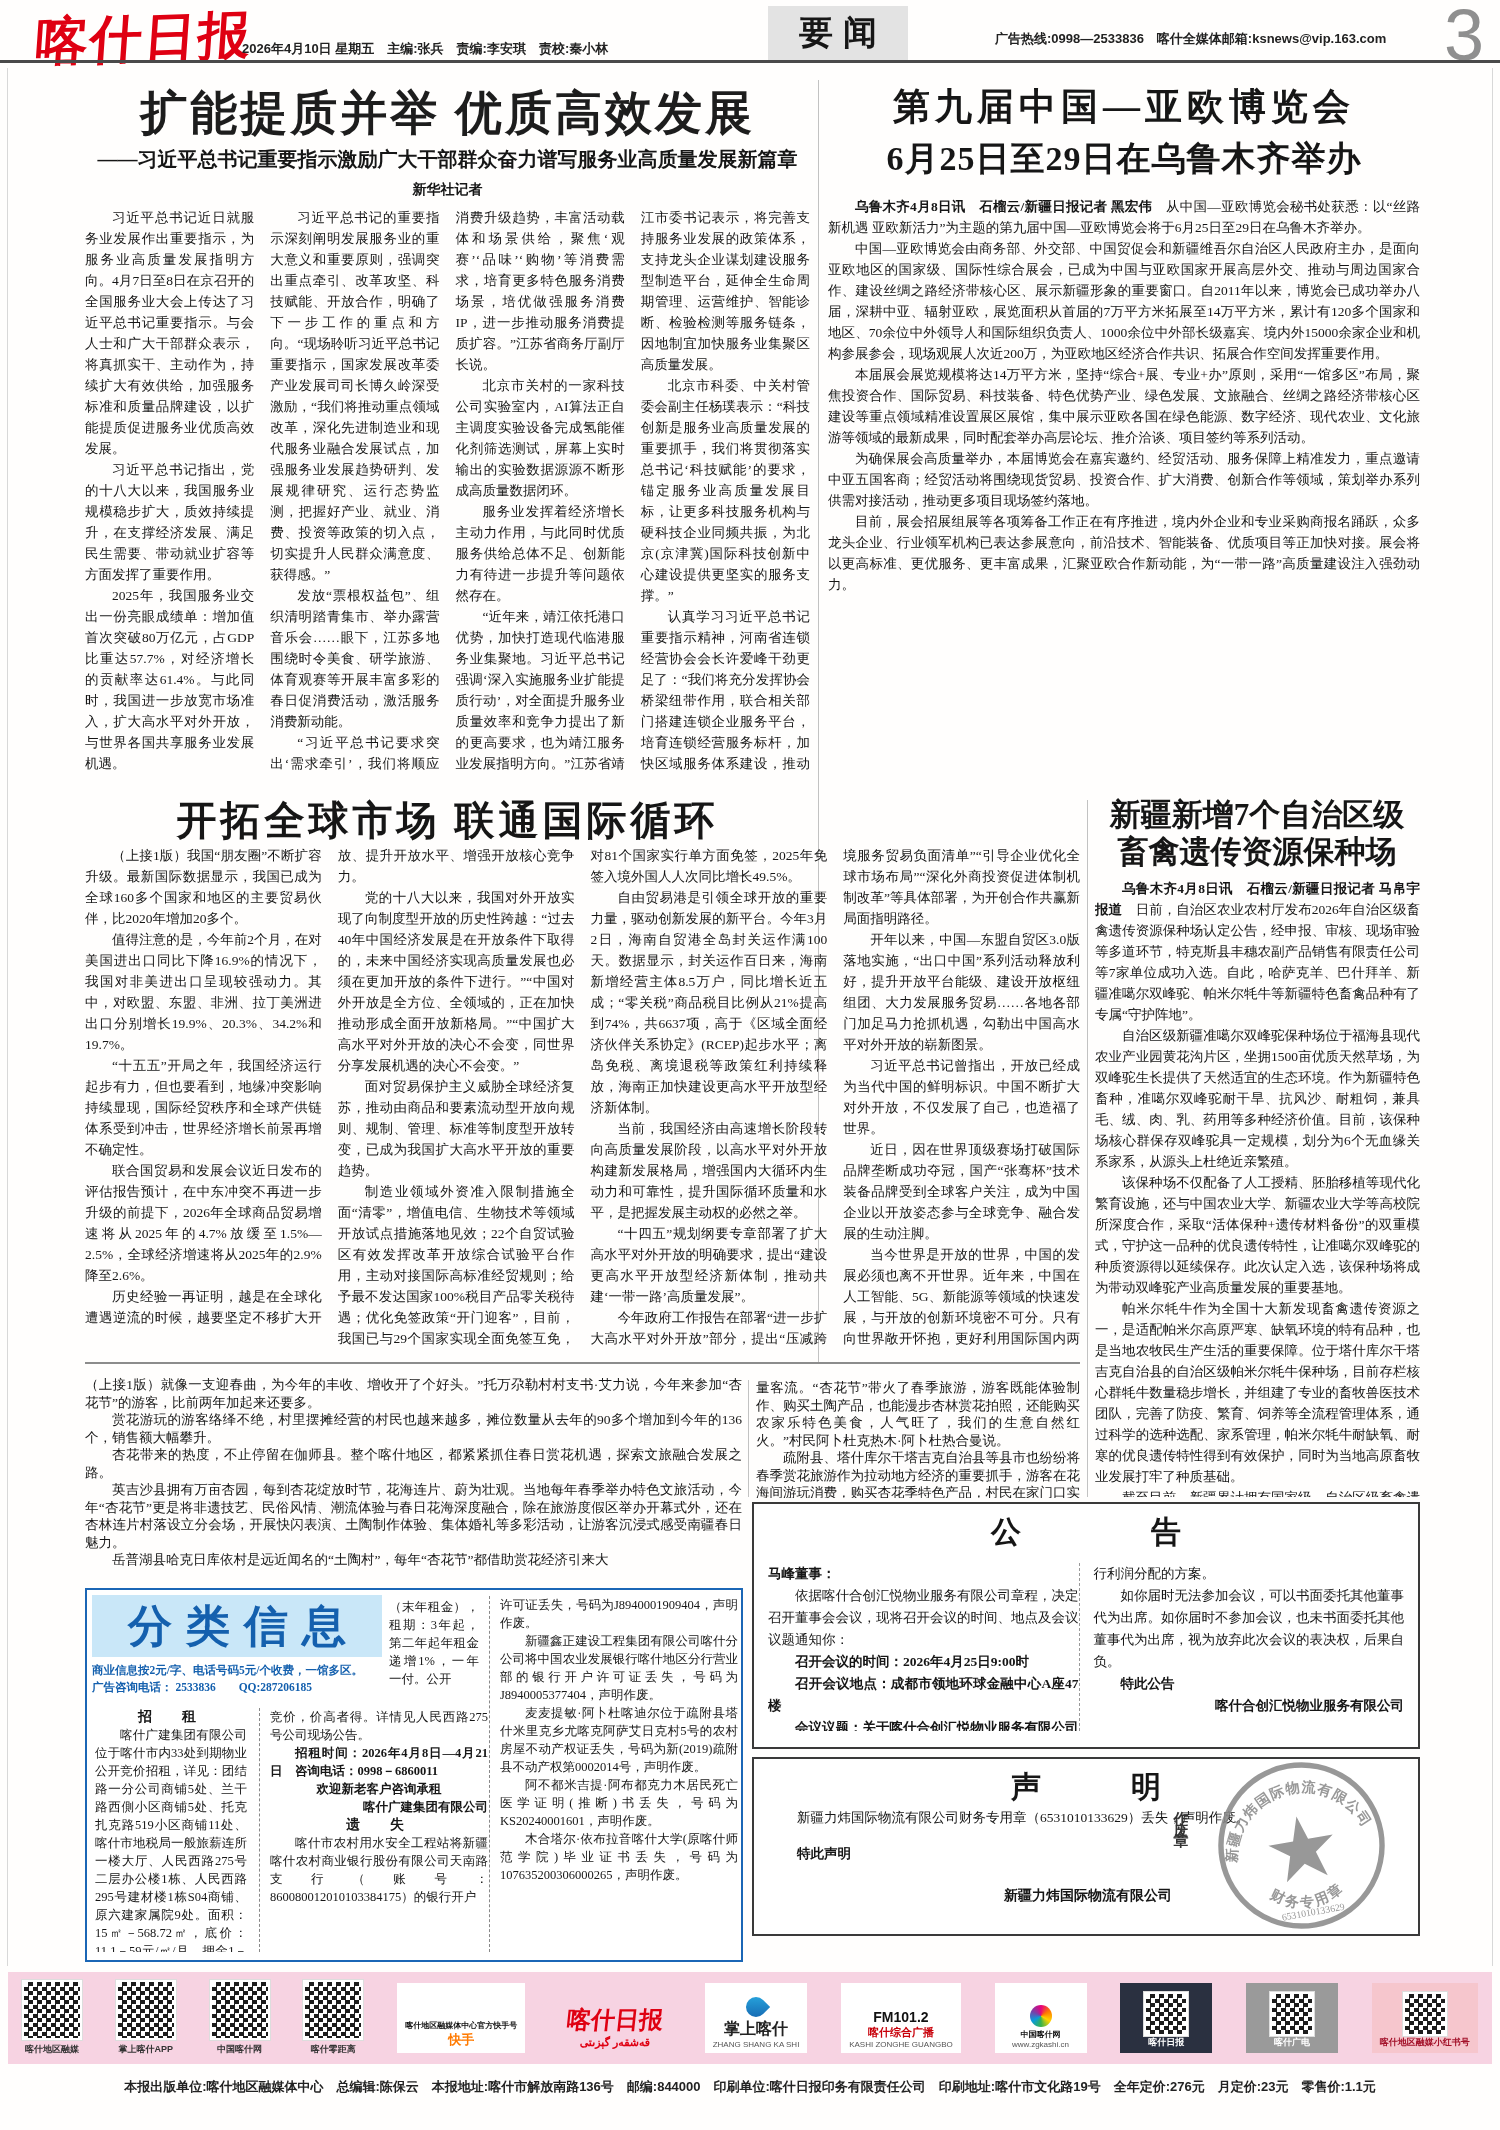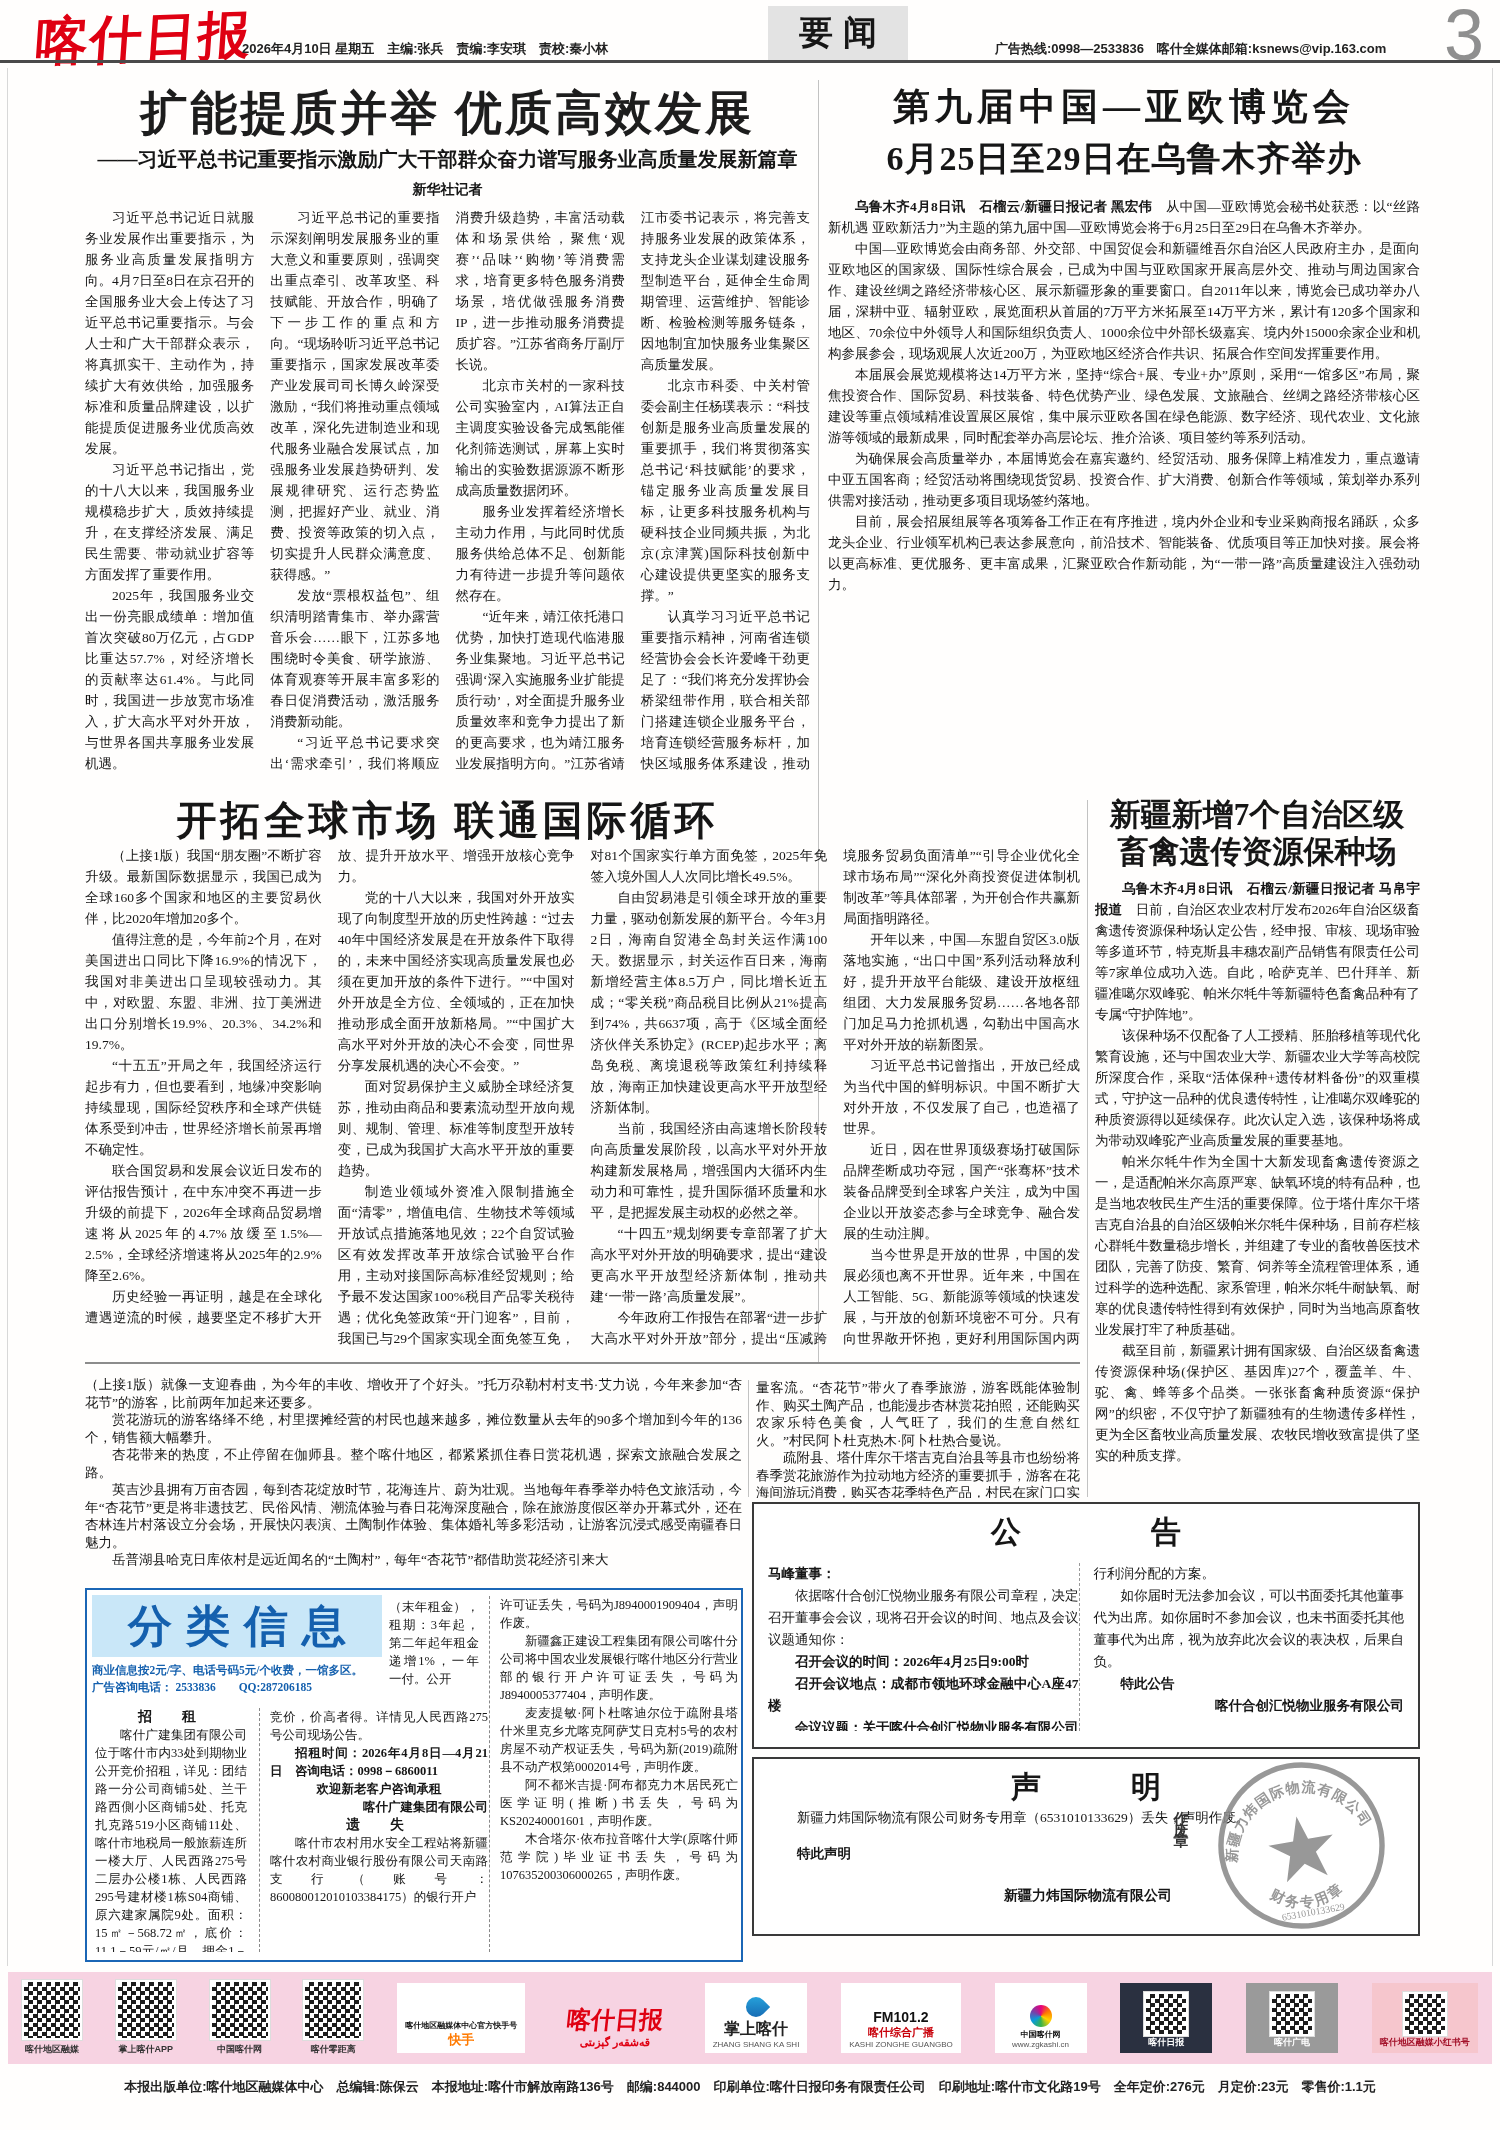--- a/index.html
+++ b/index.html
@@ -9,21 +9,21 @@
   .edge{position:absolute;width:1px;background:#d8d8d8;top:68px;height:1898px;}
   .toprule{position:absolute;left:0;top:60px;width:1500px;height:3px;background:#4a4a4a;}
   .vrule{position:absolute;width:1px;background:#c2c2c2;}
   .hrule{position:absolute;height:2px;background:#8c8c8c;}
   
   .masthead{left:36px;top:4px;font-size:52px;font-weight:bold;color:#df0012;
             transform:rotate(-2deg) skewX(-6deg);letter-spacing:2px;font-family:"Liberation Serif",serif;}
   .dateline{left:242px;top:40px;font-size:13px;font-weight:bold;color:#222;font-family:"Liberation Sans",sans-serif;}
   .section-box{left:768px;top:6px;width:140px;height:54px;background:#e3e3e3;display:flex;
                align-items:center;justify-content:center;font-size:34px;font-weight:bold;letter-spacing:10px;text-indent:10px;}
-  .hotline{left:995px;top:40px;font-size:13px;font-weight:bold;color:#222;font-family:"Liberation Sans",sans-serif;}
+  .hotline{left:995px;top:30px;font-size:13px;font-weight:bold;color:#222;font-family:"Liberation Sans",sans-serif;}
   .pageno{right:16px;top:-6px;font-size:72px;color:#8f8f8f;font-family:"Liberation Sans",sans-serif;}
   
   .h-main{left:85px;top:82px;width:725px;text-align:center;font-size:47px;font-weight:bold;letter-spacing:3px;color:#1d1d1d;}
   .h-sub{left:85px;top:146px;width:725px;text-align:center;font-size:20px;font-weight:bold;}
   .h-byline{left:85px;top:181px;width:725px;text-align:center;font-size:14px;font-weight:bold;}
   .h-expo{left:826px;top:82px;width:596px;text-align:center;font-weight:bold;}
   .h-expo .l1{font-size:37px;letter-spacing:5px;}
   .h-expo .l2{font-size:34px;letter-spacing:1px;margin-top:4px;}
   .h-mid{left:85px;top:793px;width:725px;text-align:center;font-size:40px;font-weight:bold;letter-spacing:4px;}
   .h-live{left:1090px;top:796px;width:334px;text-align:center;font-size:31px;font-weight:bold;line-height:1.2;}
@@ -166,20 +166,21 @@
     <p class="i">当今世界是开放的世界，中国的发展必须也离不开世界。近年来，中国在人工智能、5G、新能源等领域的快速发展，与开放的创新环境密不可分。只有向世界敞开怀抱，更好利用国际国内两个市场、两种资源，才能加速我国产业转型升级，在激烈的国际竞争中赢得战略主动。</p>
 
   </div>
 
   <div class="abs h-live">
     <div>新疆新增7个自治区级</div>
     <div>畜禽遗传资源保种场</div>
   </div>
   <div class="abs body-text live-body">
     <p class="i"><b class="dl">乌鲁木齐4月8日讯</b>　<b class="dl">石榴云/新疆日报记者 马帛宇报道</b>　<span>日前，自治区农业农村厅发布2026年自治区级畜禽遗传资源保种场认定公告，经申报、审核、现场审验等多道环节，特克斯县丰穗农副产品销售有限责任公司等7家单位成功入选。自此，哈萨克羊、巴什拜羊、新疆准噶尔双峰驼、帕米尔牦牛等新疆特色畜禽品种有了专属“守护阵地”。</span></p>
+    <p class="i">自治区级新疆准噶尔双峰驼保种场位于福海县现代农业产业园黄花沟片区，坐拥1500亩优质天然草场，为双峰驼生长提供了天然适宜的生态环境。作为新疆特色畜种，准噶尔双峰驼耐干旱、抗风沙、耐粗饲，兼具毛、绒、肉、乳、药用等多种经济价值。目前，该保种场核心群保存双峰驼具一定规模，划分为6个无血缘关系家系，从源头上杜绝近亲繁殖。</p>
     <p class="i">该保种场不仅配备了人工授精、胚胎移植等现代化繁育设施，还与中国农业大学、新疆农业大学等高校院所深度合作，采取“活体保种+遗传材料备份”的双重模式，守护这一品种的优良遗传特性，让准噶尔双峰驼的种质资源得以延续保存。此次认定入选，该保种场将成为带动双峰驼产业高质量发展的重要基地。</p>
     <p class="i">帕米尔牦牛作为全国十大新发现畜禽遗传资源之一，是适配帕米尔高原严寒、缺氧环境的特有品种，也是当地农牧民生产生活的重要保障。位于塔什库尔干塔吉克自治县的自治区级帕米尔牦牛保种场，目前存栏核心群牦牛数量稳步增长，并组建了专业的畜牧兽医技术团队，完善了防疫、繁育、饲养等全流程管理体系，通过科学的选种选配、家系管理，帕米尔牦牛耐缺氧、耐寒的优良遗传特性得到有效保护，同时为当地高原畜牧业发展打牢了种质基础。</p>
     <p class="i">截至目前，新疆累计拥有国家级、自治区级畜禽遗传资源保种场(保护区、基因库)27个，覆盖羊、牛、驼、禽、蜂等多个品类。一张张畜禽种质资源“保护网”的织密，不仅守护了新疆独有的生物遗传多样性，更为全区畜牧业高质量发展、农牧民增收致富提供了坚实的种质支撑。</p>
   </div>
 
   <div class="abs body-text story-a">
     <p>（上接1版）就像一支迎春曲，为今年的丰收、增收开了个好头。”托万尕勒村村支书·艾力说，今年来参加“杏花节”的游客，比前两年加起来还要多。</p>
     <p class="i">赏花游玩的游客络绎不绝，村里摆摊经营的村民也越来越多，摊位数量从去年的90多个增加到今年的136个，销售额大幅攀升。</p>
     <p class="i">杏花带来的热度，不止停留在伽师县。整个喀什地区，都紧紧抓住春日赏花机遇，探索文旅融合发展之路。</p>
     <p class="i">英吉沙县拥有万亩杏园，每到杏花绽放时节，花海连片、蔚为壮观。当地每年春季举办特色文旅活动，今年“杏花节”更是将非遗技艺、民俗风情、潮流体验与春日花海深度融合，除在旅游度假区举办开幕式外，还在杏林连片村落设立分会场，开展快闪表演、土陶制作体验、集体婚礼等多彩活动，让游客沉浸式感受南疆春日魅力。</p>

